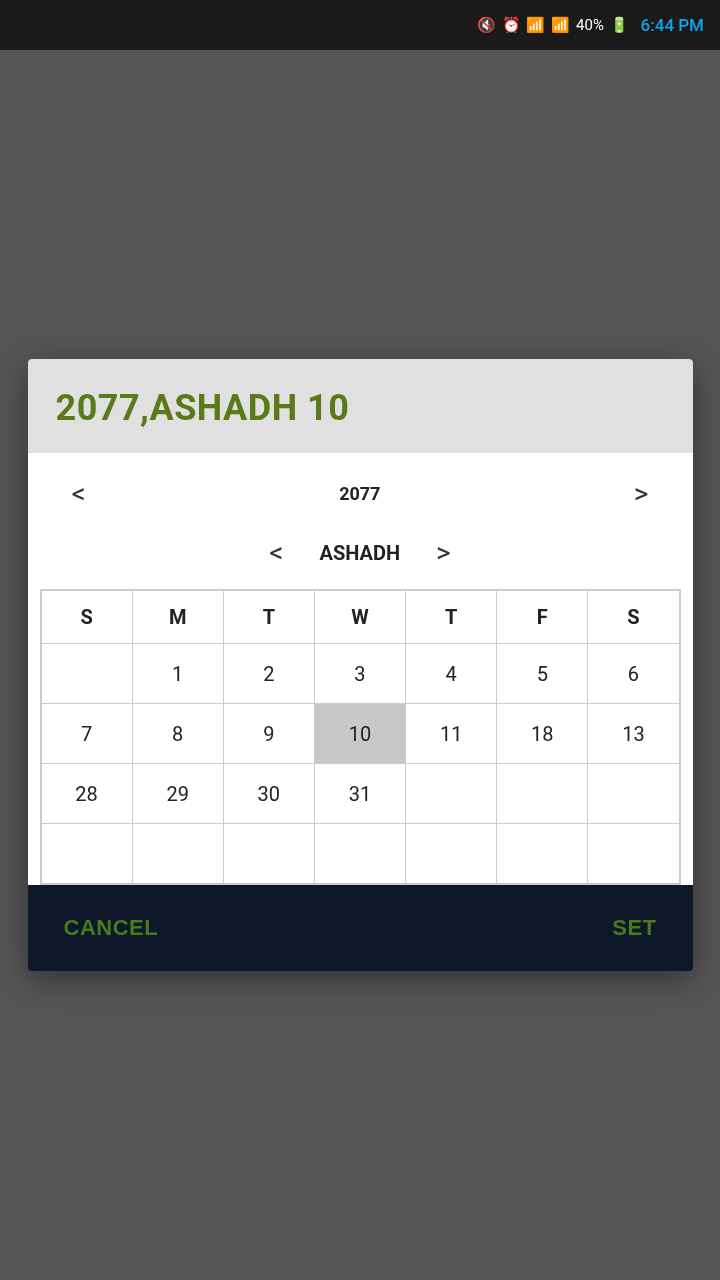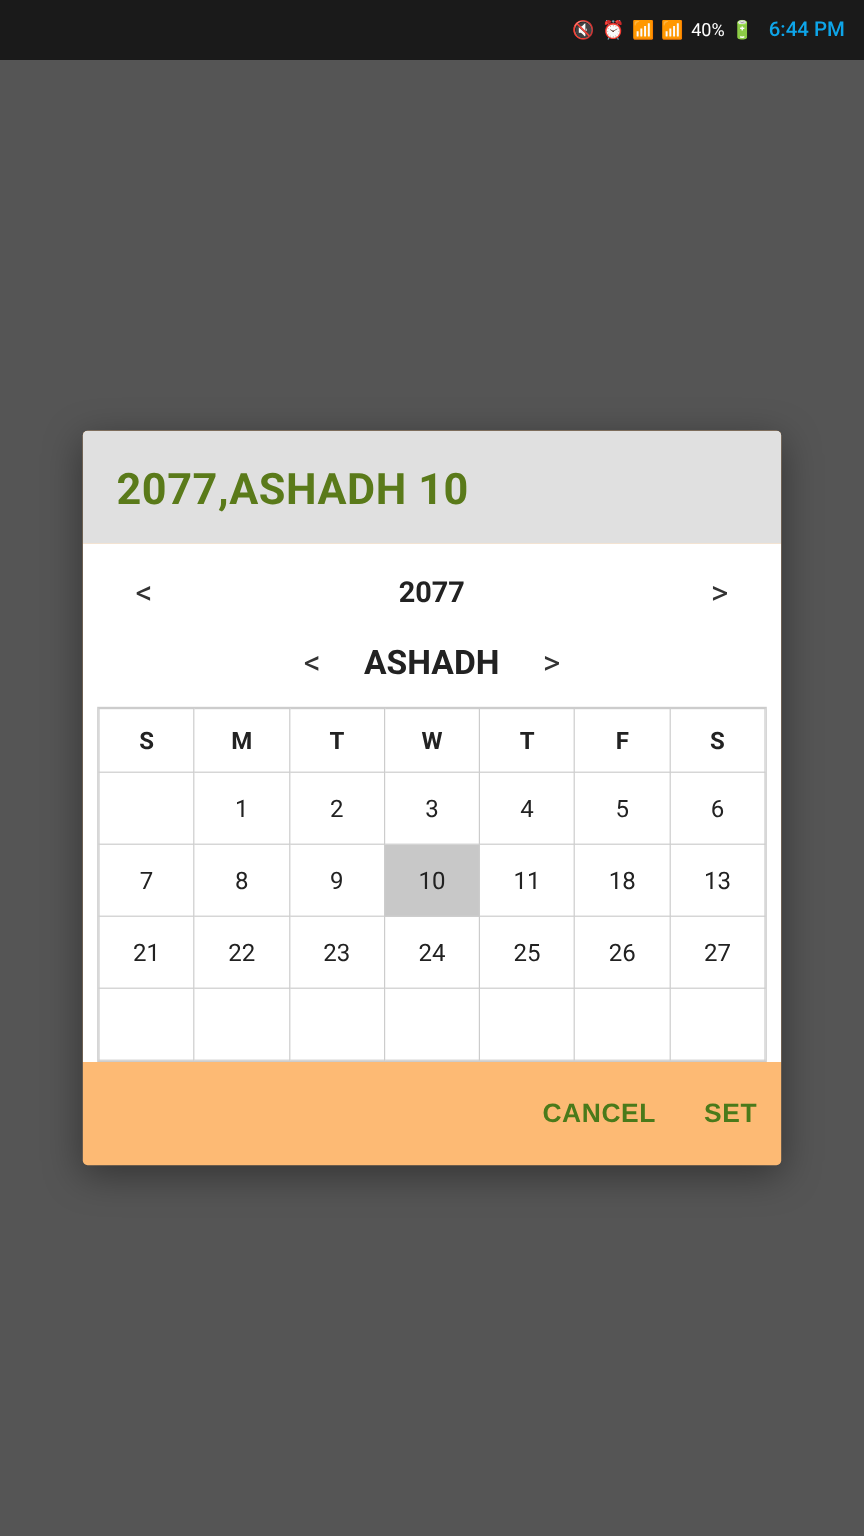--- a/index.html
+++ b/index.html
@@ -41,22 +41,22 @@
       width: 720px;
       height: 1230px;
       background: #555;
       display: flex;
       align-items: center;
       justify-content: center;
     }
 
     
     .dialog {
-      width: 582px;
-      background: #fdba74;
+      width: 665px;
+      background: #0f172a;
       border-radius: 4px;
       overflow: hidden;
       elevation: 8;
       box-shadow: 0 8px 32px rgba(0,0,0,0.4);
     }
 
     
     .dialog-header {
       background: #e0e0e0;
       padding: 28px 28px 24px 28px;
@@ -87,35 +87,35 @@
       padding: 20px 32px 10px 32px;
     }
     .nav-btn {
       font-size: 28px;
       color: #333;
       cursor: pointer;
       padding: 4px 12px;
       user-select: none;
     }
     .year-label {
-      font-size: 24px;
+      font-size: 18px;
       font-weight: bold;
       color: #222;
     }
 
     
     .month-row {
       display: flex;
       align-items: center;
       justify-content: center;
       gap: 24px;
       padding: 8px 0 16px 0;
     }
     .month-label {
-      font-size: 28px;
+      font-size: 20px;
       font-weight: bold;
       color: #222;
     }
 
     
     .calendar-grid {
       margin: 0 12px;
       border: 1px solid #ccc;
       border-collapse: collapse;
       width: calc(100% - 24px);
@@ -146,23 +146,23 @@
       background: #c8c8c8;
     }
     .calendar-grid td.empty {
       background: #fff;
       cursor: default;
     }
 
     
     .dialog-actions {
       display: flex;
-      justify-content: flex-end;
+      justify-content: space-between;
       gap: 24px;
-      padding: 24px 12px 24px 28px;
+      padding: 24px 28px 24px 28px;
     }
     .action-btn {
       font-size: 22px;
       font-weight: bold;
       color: #4a7a1a;
       text-transform: uppercase;
       cursor: pointer;
       padding: 6px 8px;
       background: none;
       border: none;
@@ -231,27 +231,27 @@
               <tr>
                 <td>7</td>
                 <td>8</td>
                 <td>9</td>
                 <td class="selected">10</td>
                 <td>11</td>
                 <td>18</td>
                 <td>13</td>
               </tr>
               <tr>
-                <td>21</td>
-                <td>22</td>
-                <td>23</td>
-                <td>24</td>
-                <td>25</td>
-                <td>26</td>
-                <td>27</td>
+                <td>28</td>
+                <td>29</td>
+                <td>30</td>
+                <td>31</td>
+                <td class="empty"></td>
+                <td class="empty"></td>
+                <td class="empty"></td>
               </tr>
               <tr>
                 <td class="empty"></td>
                 <td class="empty"></td>
                 <td class="empty"></td>
                 <td class="empty"></td>
                 <td class="empty"></td>
                 <td class="empty"></td>
                 <td class="empty"></td>
               </tr>

